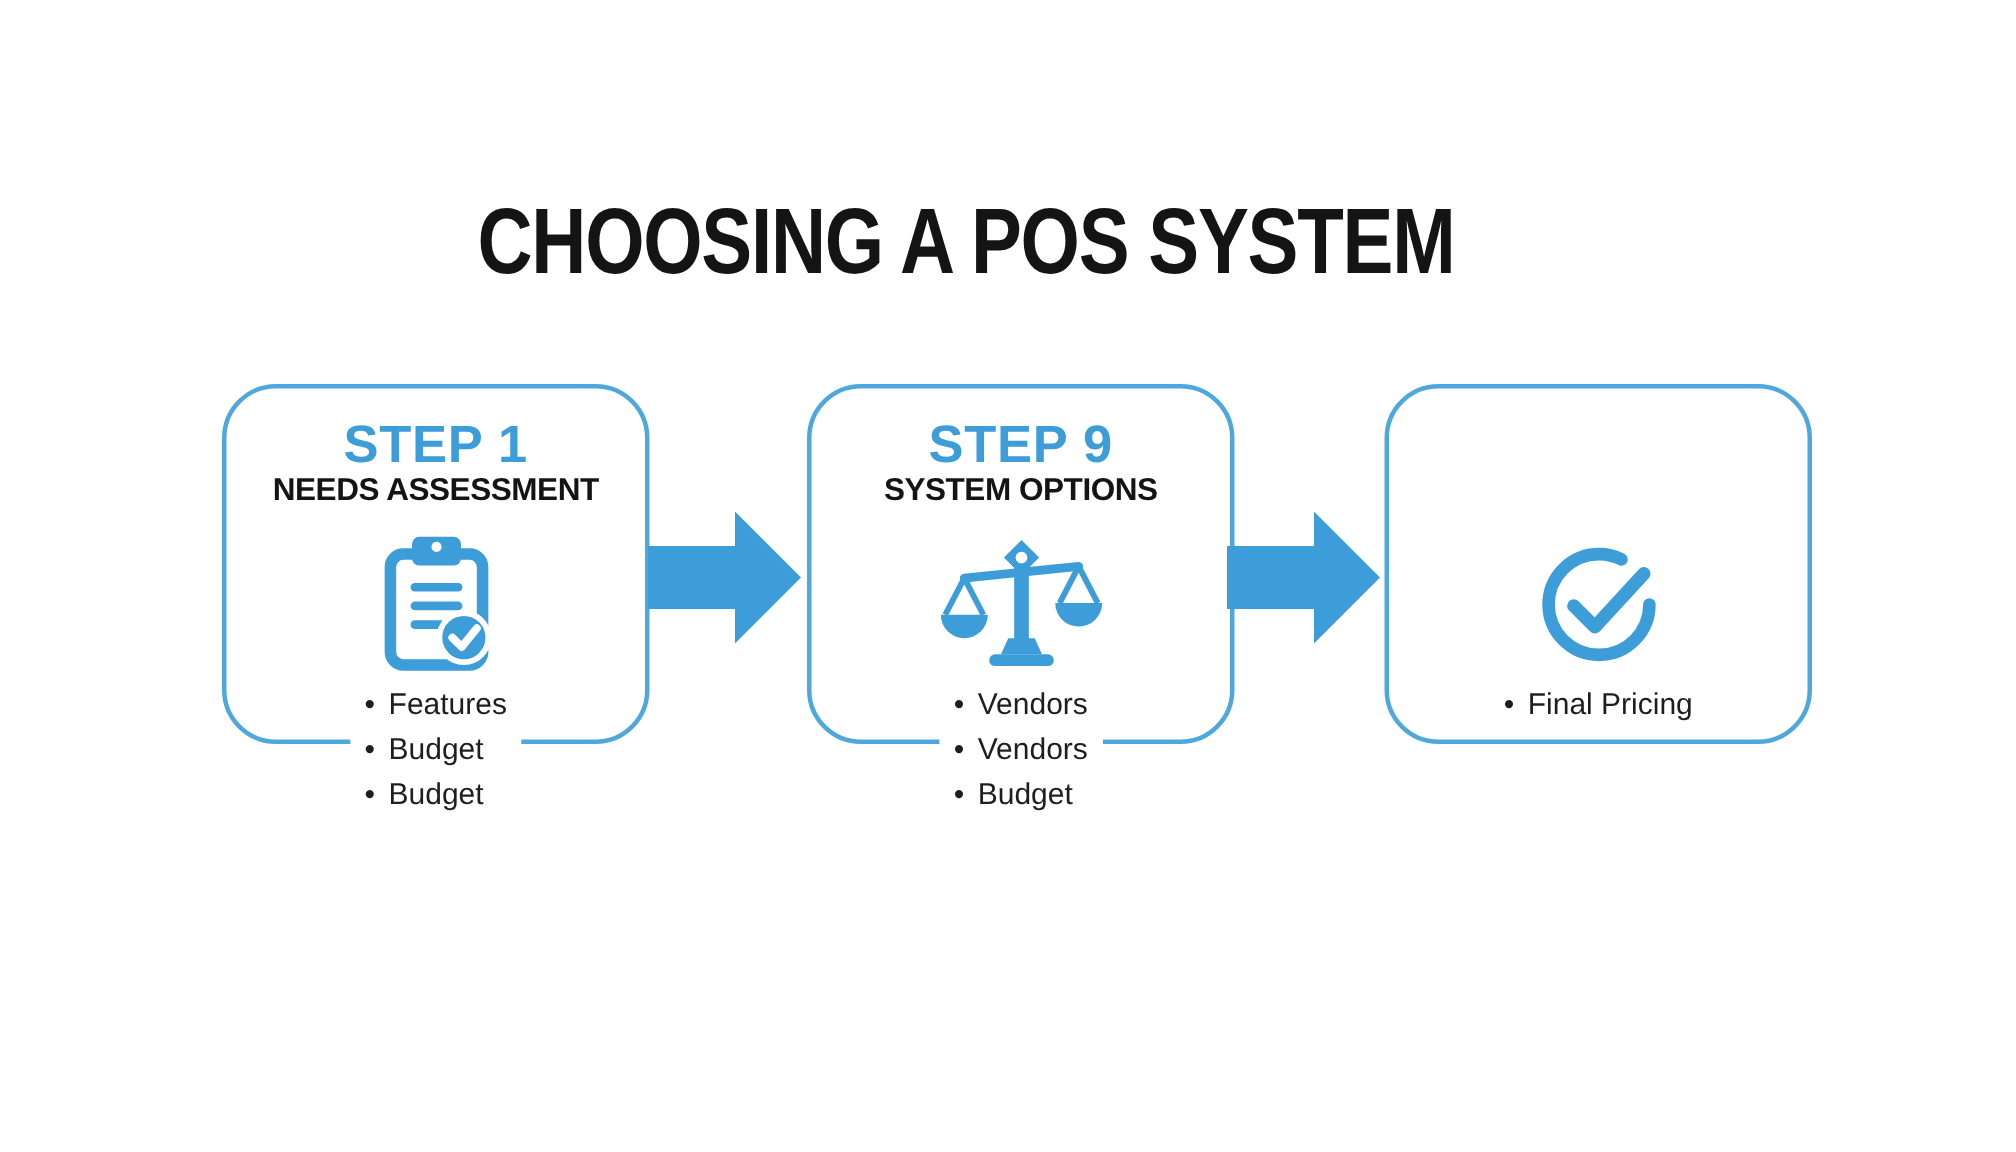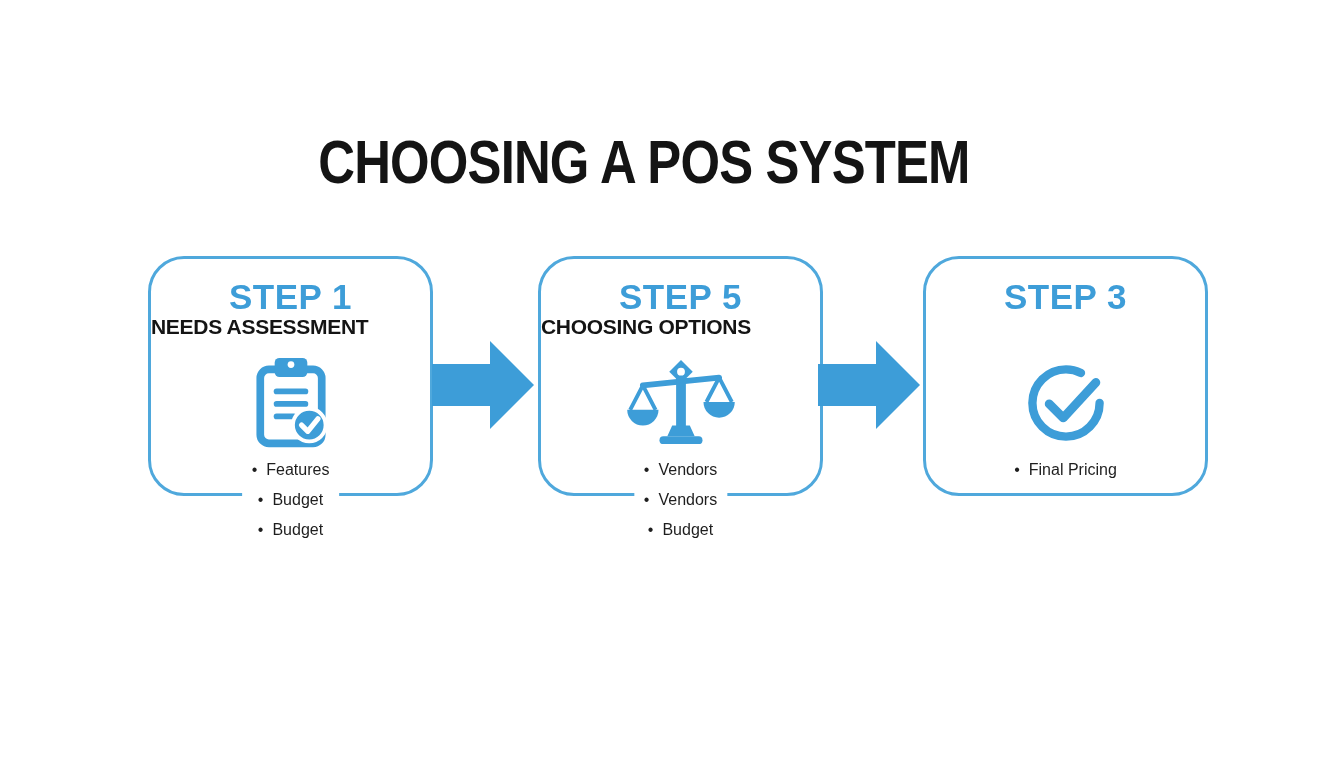--- a/index.html
+++ b/index.html
@@ -51,21 +51,21 @@
     font-size: 35px;
     font-weight: bold;
     letter-spacing: 0.5px;
     color: var(--accent, #3D9DD8);
   }
   .step-heading {
     position: absolute;
     top: 56px;
     left: 0;
     width: 100%;
-    text-align: left;
+    text-align: center;
     font-size: 21px;
     font-weight: bold;
     letter-spacing: -0.3px;
     color: var(--heading-ink, #141414);
     white-space: nowrap;
   }
   .step-icon {
     position: absolute;
     top: 98px;
     left: 0;
@@ -83,24 +83,24 @@
     top: 196px;
     left: 50%;
     transform: translateX(-50%);
     list-style: none;
     background: var(--background, #fff);
     padding: 0 10px;
     z-index: 2;
     white-space: nowrap;
   }
   .step-items li {
-    font-size: 16px;
+    font-size: 20px;
     line-height: 30px;
     color: var(--body-ink, #1e1e1e);
-    text-align: center;
+    text-align: left;
   }
   .step-items .bullet { margin-right: 9px; }
 
   .flow-arrow {
     position: absolute;
     top: 341px;
     width: 102px;
     height: 88px;
     color: var(--accent, #3D9DD8);
   }
@@ -136,22 +136,22 @@
     </ul>
   </div>
 
   <div class="flow-arrow a1">
     <svg width="102" height="88" viewBox="0 0 102 88" aria-hidden="true">
       <polygon points="0,23 58,23 58,0 102,44 58,88 58,65 0,65" fill="currentColor"></polygon>
     </svg>
   </div>
 
   <div class="step-card s2">
-    <div class="step-label">STEP 5</div>
-    <div class="step-heading">CHOOSING OPTIONS</div>
+    <div class="step-label">STEP 9</div>
+    <div class="step-heading">SYSTEM OPTIONS</div>
     <div class="step-icon">
       <svg width="108" height="88" viewBox="0 0 110 90" aria-hidden="true">
         <path d="M16 27 L94 19" stroke="currentColor" stroke-width="6" stroke-linecap="round"></path>
         <rect x="50" y="16" width="10" height="56" rx="3" fill="currentColor"></rect>
         <path d="M55 1 L67 13 L55 25 L43 13 Z" fill="currentColor"></path>
         <circle cx="55" cy="13" r="4" fill="#ffffff"></circle>
         <path d="M16 27 L3 52 M16 27 L29 52" stroke="currentColor" stroke-width="4" fill="none"></path>
         <path d="M0 52 A16 16 0 0 0 32 52 Z" fill="currentColor"></path>
         <path d="M94 19 L81 44 M94 19 L107 44" stroke="currentColor" stroke-width="4" fill="none"></path>
         <path d="M78 44 A16 16 0 0 0 110 44 Z" fill="currentColor"></path>
@@ -166,21 +166,20 @@
     </ul>
   </div>
 
   <div class="flow-arrow a2">
     <svg width="102" height="88" viewBox="0 0 102 88" aria-hidden="true">
       <polygon points="0,23 58,23 58,0 102,44 58,88 58,65 0,65" fill="currentColor"></polygon>
     </svg>
   </div>
 
   <div class="step-card s3">
-    <div class="step-label">STEP 3</div>
     <div class="step-icon">
       <svg width="84" height="84" viewBox="0 0 90 90" aria-hidden="true">
         <circle cx="45" cy="45" r="36" fill="none" stroke="currentColor" stroke-width="9" stroke-linecap="round" stroke-dasharray="186 40"></circle>
         <path d="M27 46 L42 61 L77 23" stroke="currentColor" stroke-width="9.5" fill="none" stroke-linecap="round" stroke-linejoin="round"></path>
       </svg>
     </div>
     <ul class="step-items">
       <li><span class="bullet">•</span><span>Final Pricing</span></li>
     </ul>
   </div>

